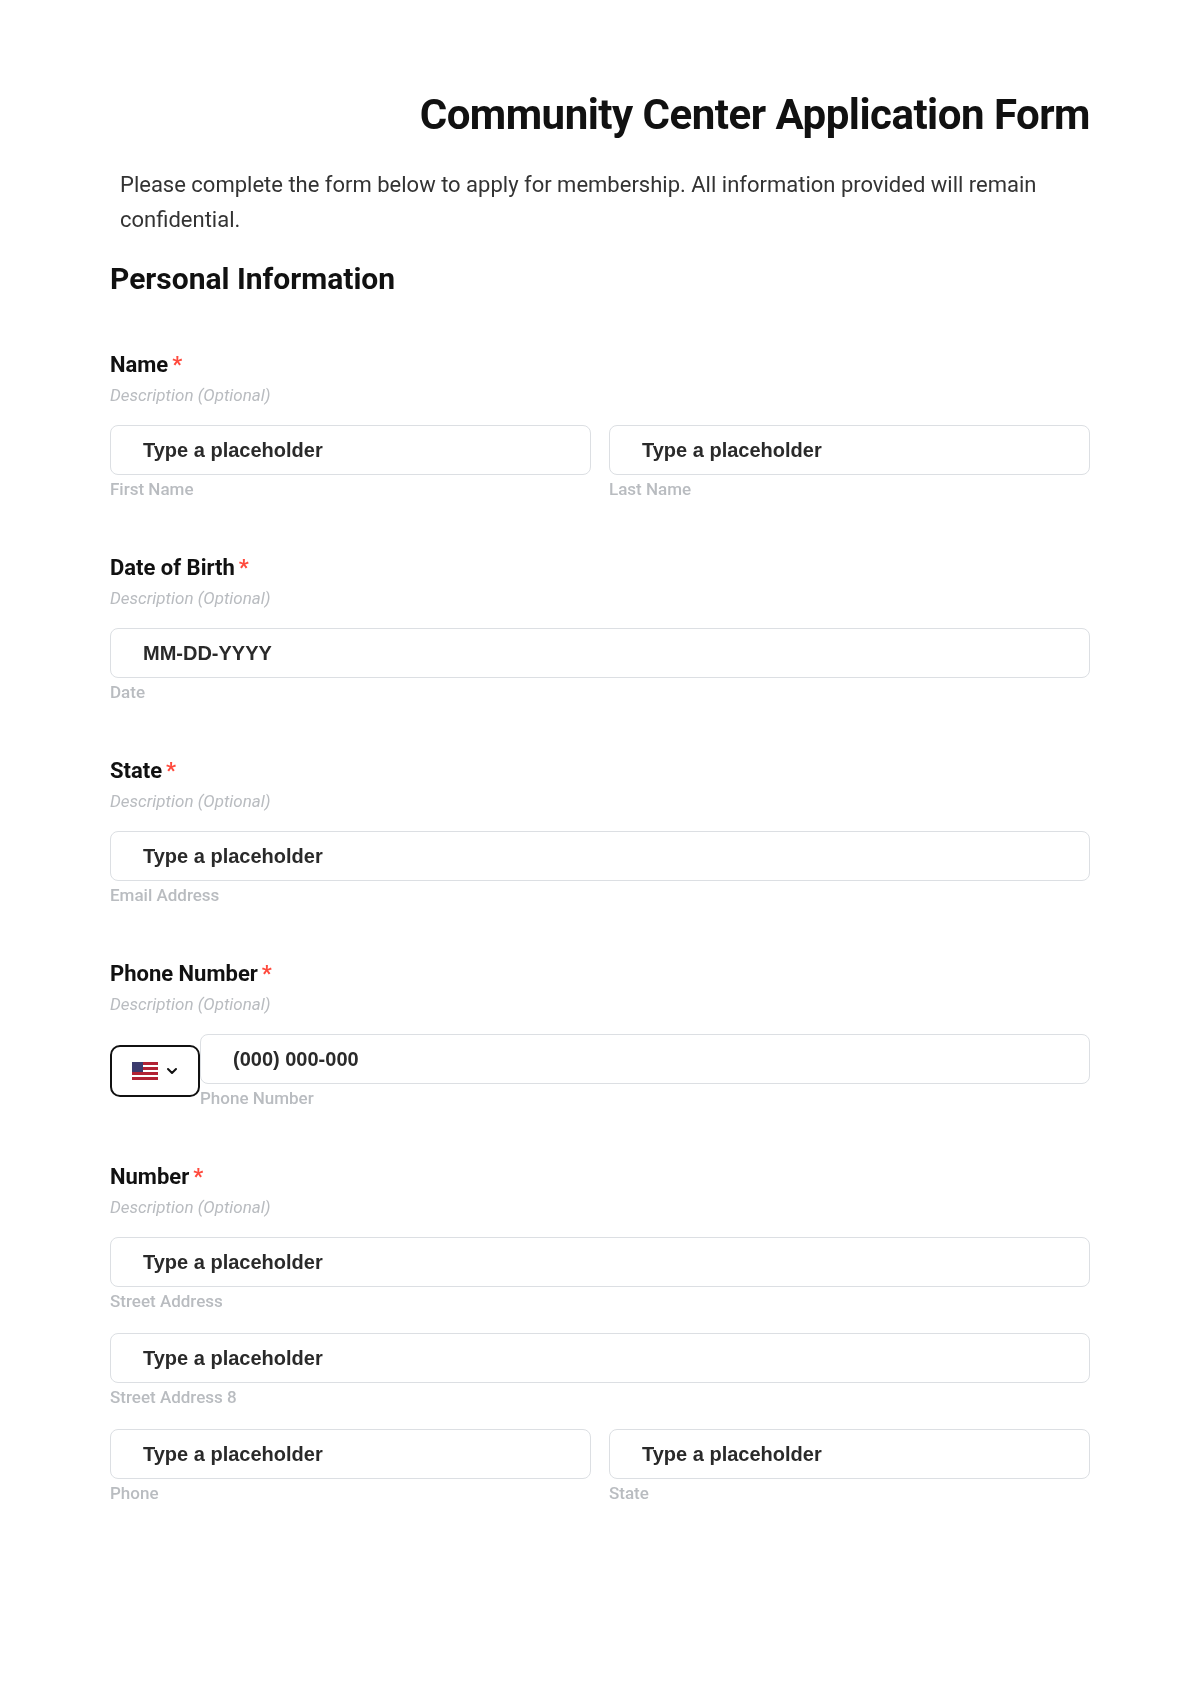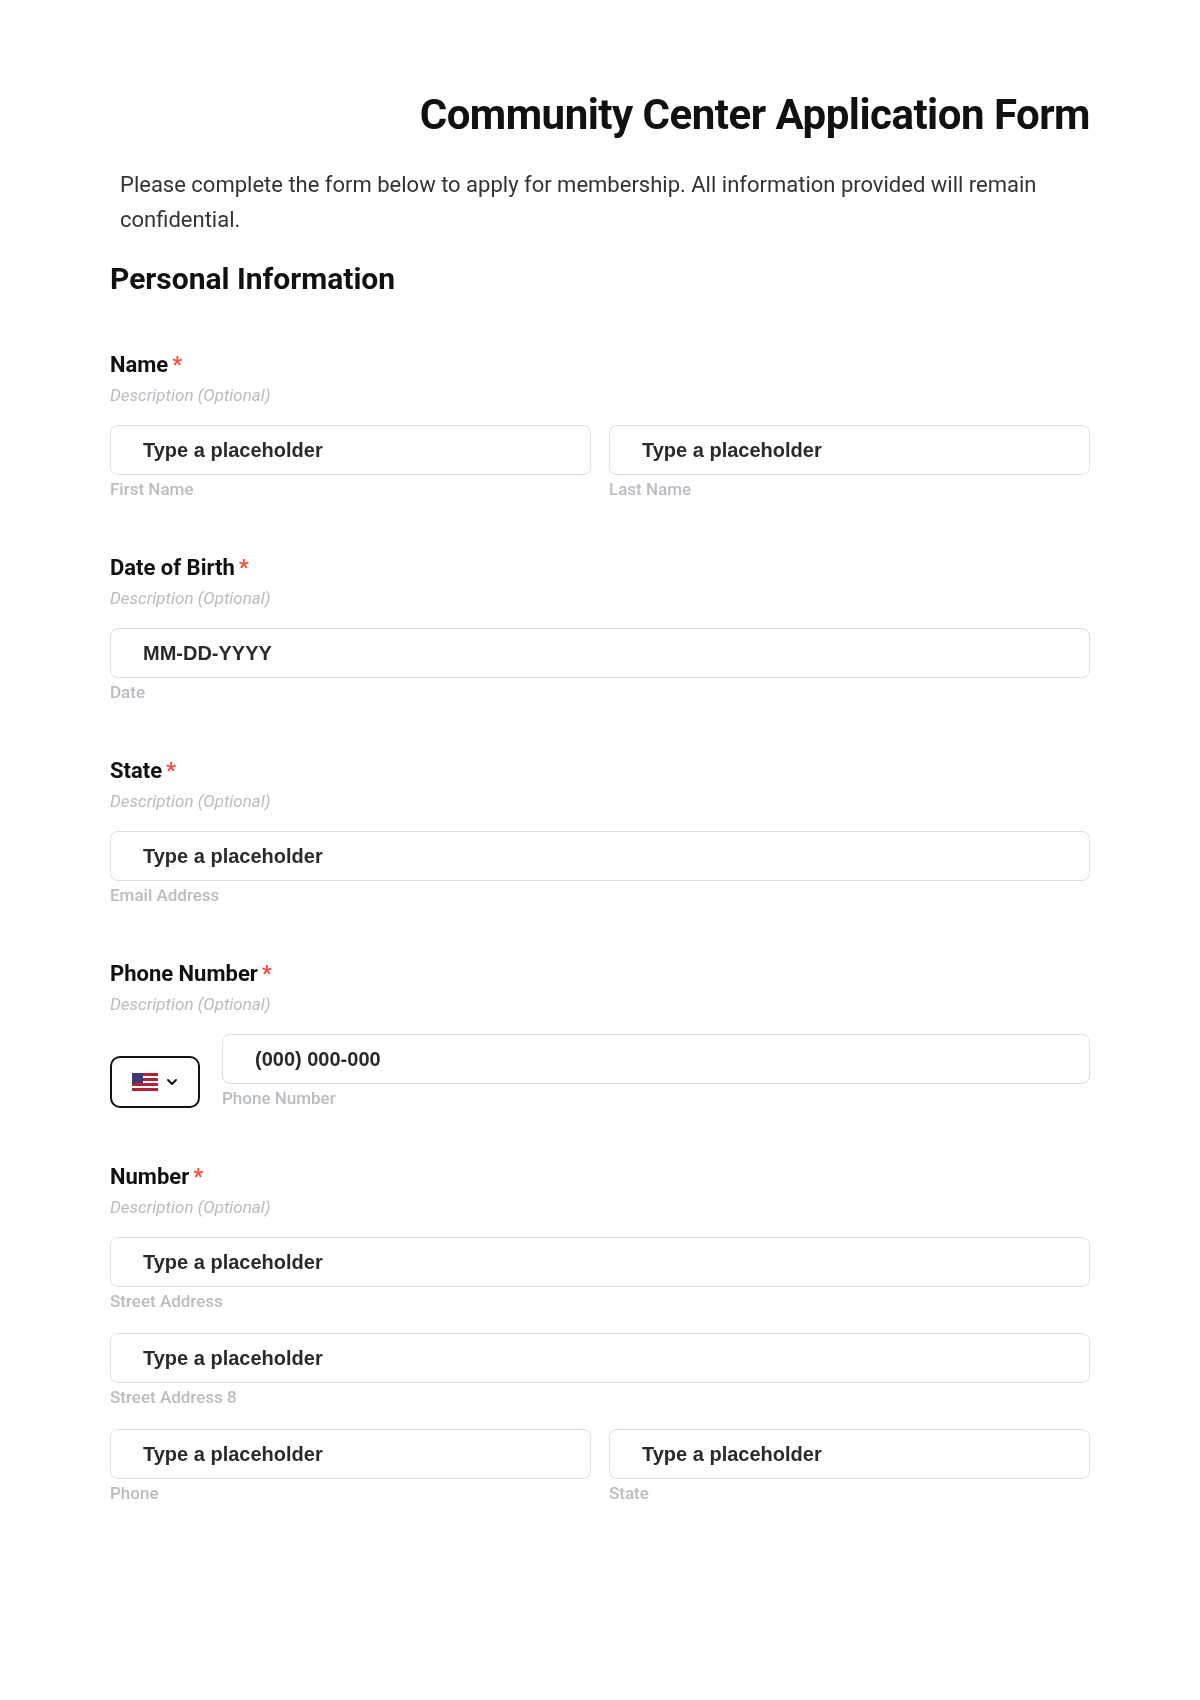--- a/index.html
+++ b/index.html
@@ -83,23 +83,22 @@
       color: #2a2a2a;
     }
     .sub-label {
       font-size: 17px;
       color: #b9bcc0;
       margin-top: 4px;
       font-weight: 500;
     }
     .phone-row {
       display: flex;
-      gap: 22px;
-      margin-top: 20px;
-      align-items: flex-end;
+      margin-top: 20px;
+      align-items: center;
     }
     .country-selector {
       width: 90px;
       height: 52px;
       border: 2px solid #111111;
       border-radius: 10px;
       display: flex;
       align-items: center;
       justify-content: center;
       gap: 8px;

